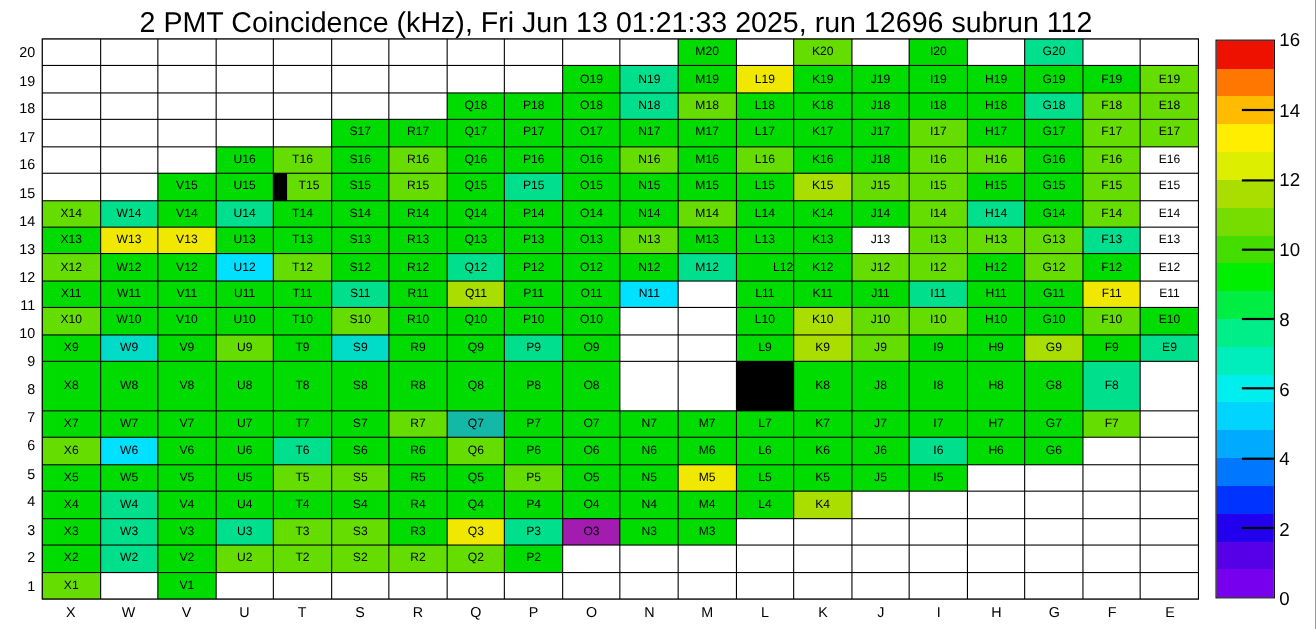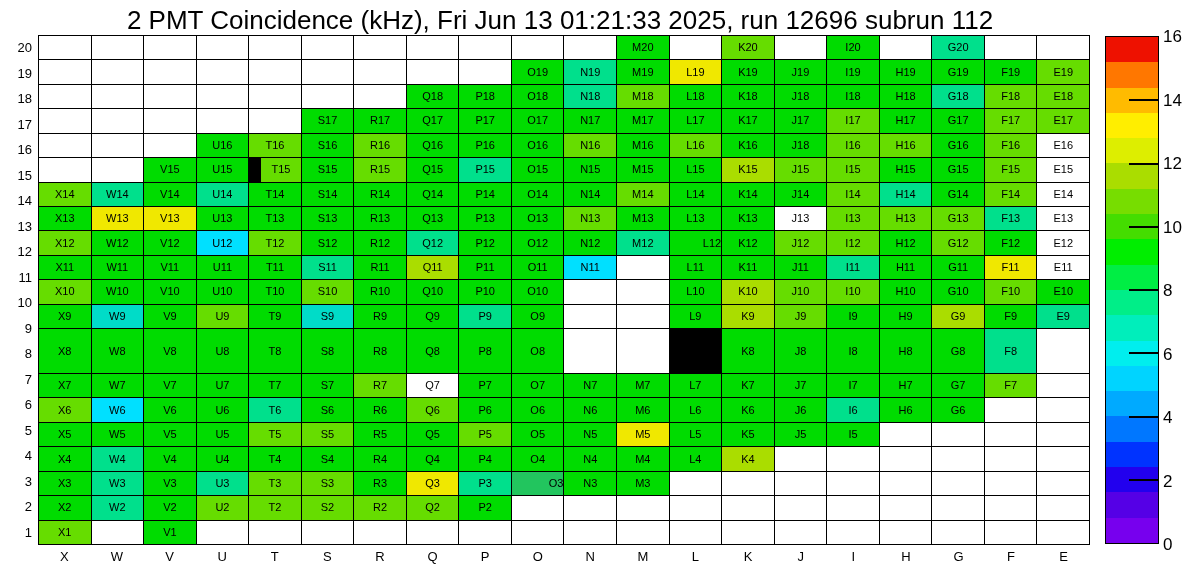--- a/index.html
+++ b/index.html
@@ -766,21 +766,21 @@
     </div>
     <div class="cell" style="background: rgb(0, 220, 0);">
       <span>T7</span>
     </div>
     <div class="cell" style="background: rgb(0, 220, 0);">
       <span>S7</span>
     </div>
     <div class="cell" style="background: rgb(102, 221, 0);">
       <span>R7</span>
     </div>
-    <div class="cell" style="background: #ffffff;">
+    <div class="cell" style="background: #14b8a6;">
       <span>Q7</span>
     </div>
     <div class="cell" style="background: rgb(0, 220, 0);">
       <span>P7</span>
     </div>
     <div class="cell" style="background: rgb(0, 220, 0);">
       <span>O7</span>
     </div>
     <div class="cell" style="background: rgb(0, 220, 0);">
       <span>N7</span>
@@ -986,21 +986,21 @@
     </div>
     <div class="cell" style="background: rgb(0, 220, 0);">
       <span>R3</span>
     </div>
     <div class="cell" style="background: rgb(240, 232, 0);">
       <span>Q3</span>
     </div>
     <div class="cell" style="background: rgb(0, 224, 140);">
       <span>P3</span>
     </div>
-    <div class="cell" style="background: #22c55e; justify-content: flex-end;">
+    <div class="cell" style="background: #a21caf;">
       <span>O3</span>
     </div>
     <div class="cell" style="background: rgb(0, 220, 0); align-items: center;">
       <span>N3</span>
     </div>
     <div class="cell" style="background: rgb(0, 220, 0);">
       <span>M3</span>
     </div>
     <div class="cell"></div>
     <div class="cell"></div>

